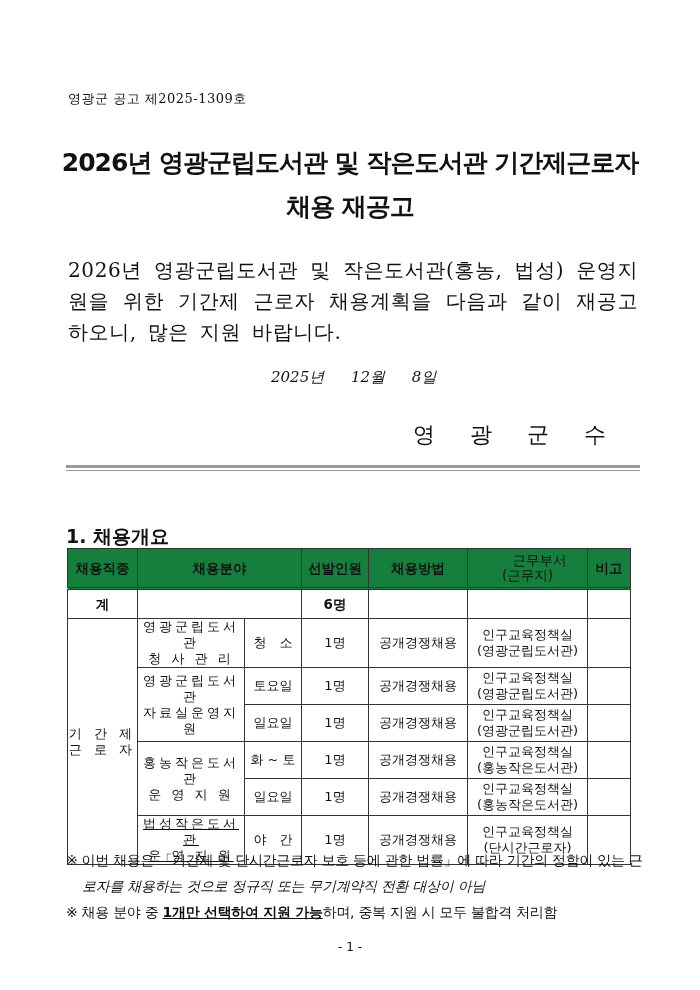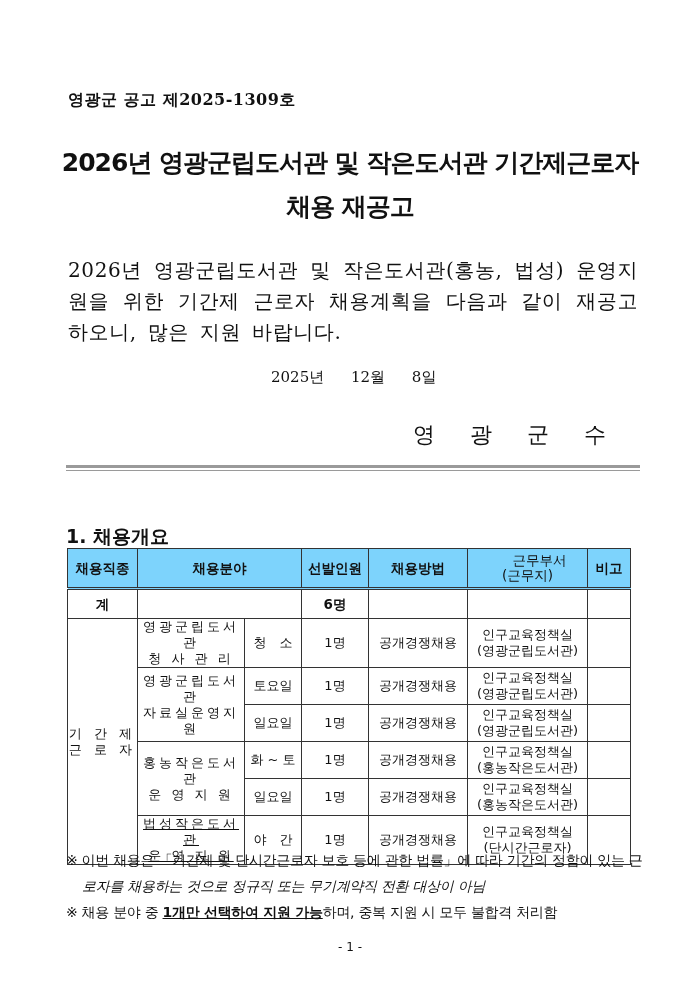--- a/index.html
+++ b/index.html
@@ -1,32 +1,32 @@
 <!DOCTYPE html>
 <html><head>
 <meta charset="utf-8">
 <style>
   html, body { margin: 0; padding: 0; background: #ffffff; }
   body { width: 700px; height: 990px; position: relative; overflow: hidden; color: #111; }
   .serif { font-family: "DejaVu Serif", "Liberation Serif", serif; }
   .sans { font-family: "DejaVu Sans", "Liberation Sans", sans-serif; }
-  .notice-no { position: absolute; left: 68px; top: 90px; font-size: 16px; letter-spacing: 0.5px; font-weight: bold; }
+  .notice-no { position: absolute; left: 68px; top: 90px; font-size: 13px; letter-spacing: 0.5px; }
   .title { position: absolute; left: 0; width: 700px; text-align: center; font-weight: bold; font-size: 25px; letter-spacing: -1px; }
   .title.l1 { top: 146px; }
   .title.l2 { top: 190px; }
   .para { position: absolute; left: 68px; width: 570px; font-size: 20px; line-height: 31px; top: 255px; text-align: justify; letter-spacing: 0.6px; word-spacing: 4px; }
   .date { position: absolute; left: 271px; top: 368px; font-size: 15px; }
-  .date span { margin-right: 22px; }
+  .date span { margin-right: 22px; font-style: italic; }
   .sign { position: absolute; right: 80px; top: 420px; font-size: 22px; letter-spacing: 14px; }
   .rule { position: absolute; left: 66px; width: 574px; top: 465px; height: 0; border-top: 3px solid #9a9a9a; }
   .rule2 { position: absolute; left: 66px; width: 574px; top: 470px; height: 0; border-top: 1px solid #9a9a9a; }
   .section { position: absolute; left: 66px; top: 524px; font-size: 19px; font-weight: bold; }
   table.recruit { position: absolute; left: 67px; top: 548px; width: 563px; border-collapse: collapse; font-size: 13px; table-layout: fixed; }
   table.recruit td, table.recruit th { border: 1px solid #333; text-align: center; vertical-align: middle; padding: 0; line-height: 16px; }
-  table.recruit th { background: #7dd3fc; font-weight: bold; height: 38px; font-size: 13.5px; border-bottom: 3px double #333; }
+  table.recruit th { background: #15803d; font-weight: bold; height: 38px; font-size: 13.5px; border-bottom: 3px double #333; }
   table.recruit tr.total td { height: 28px; font-weight: bold; font-size: 13.5px; }
   table.recruit tr.row td { height: 36px; }
   table.recruit td.dash-top { border-top: 1px dashed #666; }
   .dist { letter-spacing: 3px; }
   .note { position: absolute; left: 66px; font-size: 14px; letter-spacing: -0.3px; }
   .note.n1 { top: 852px; }
   .note.n1b { top: 878px; left: 82px; font-style: italic; }
   .note.n2 { top: 904px; }
   .note b u { font-weight: bold; }
   .pageno { position: absolute; left: 0; width: 700px; text-align: center; top: 940px; font-size: 12px; }

